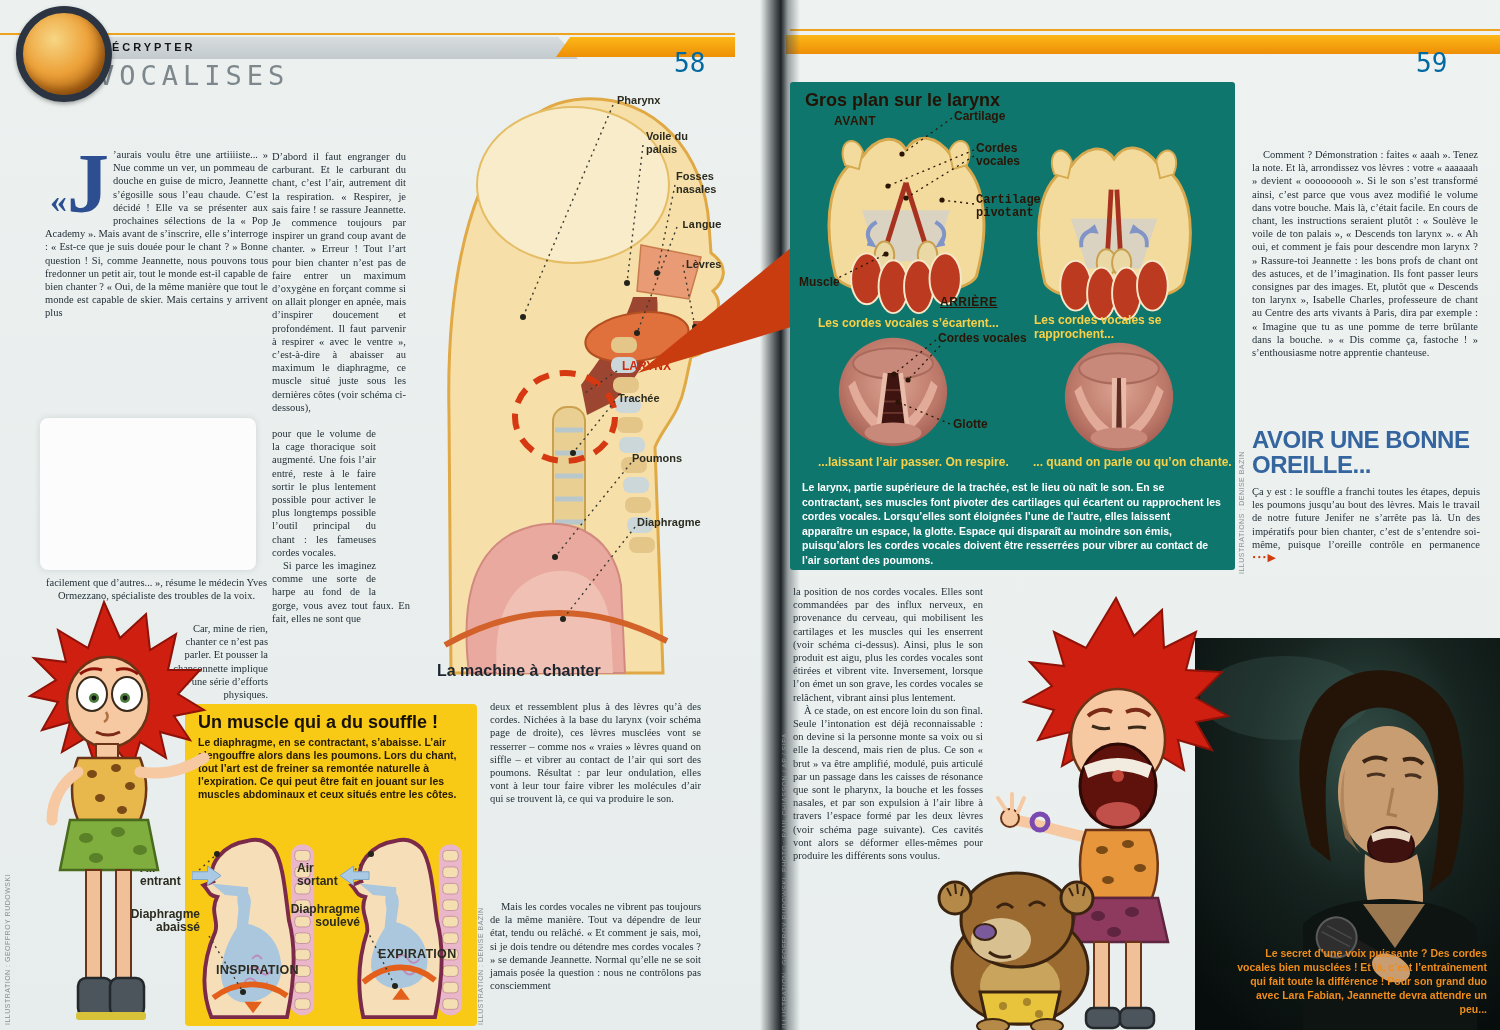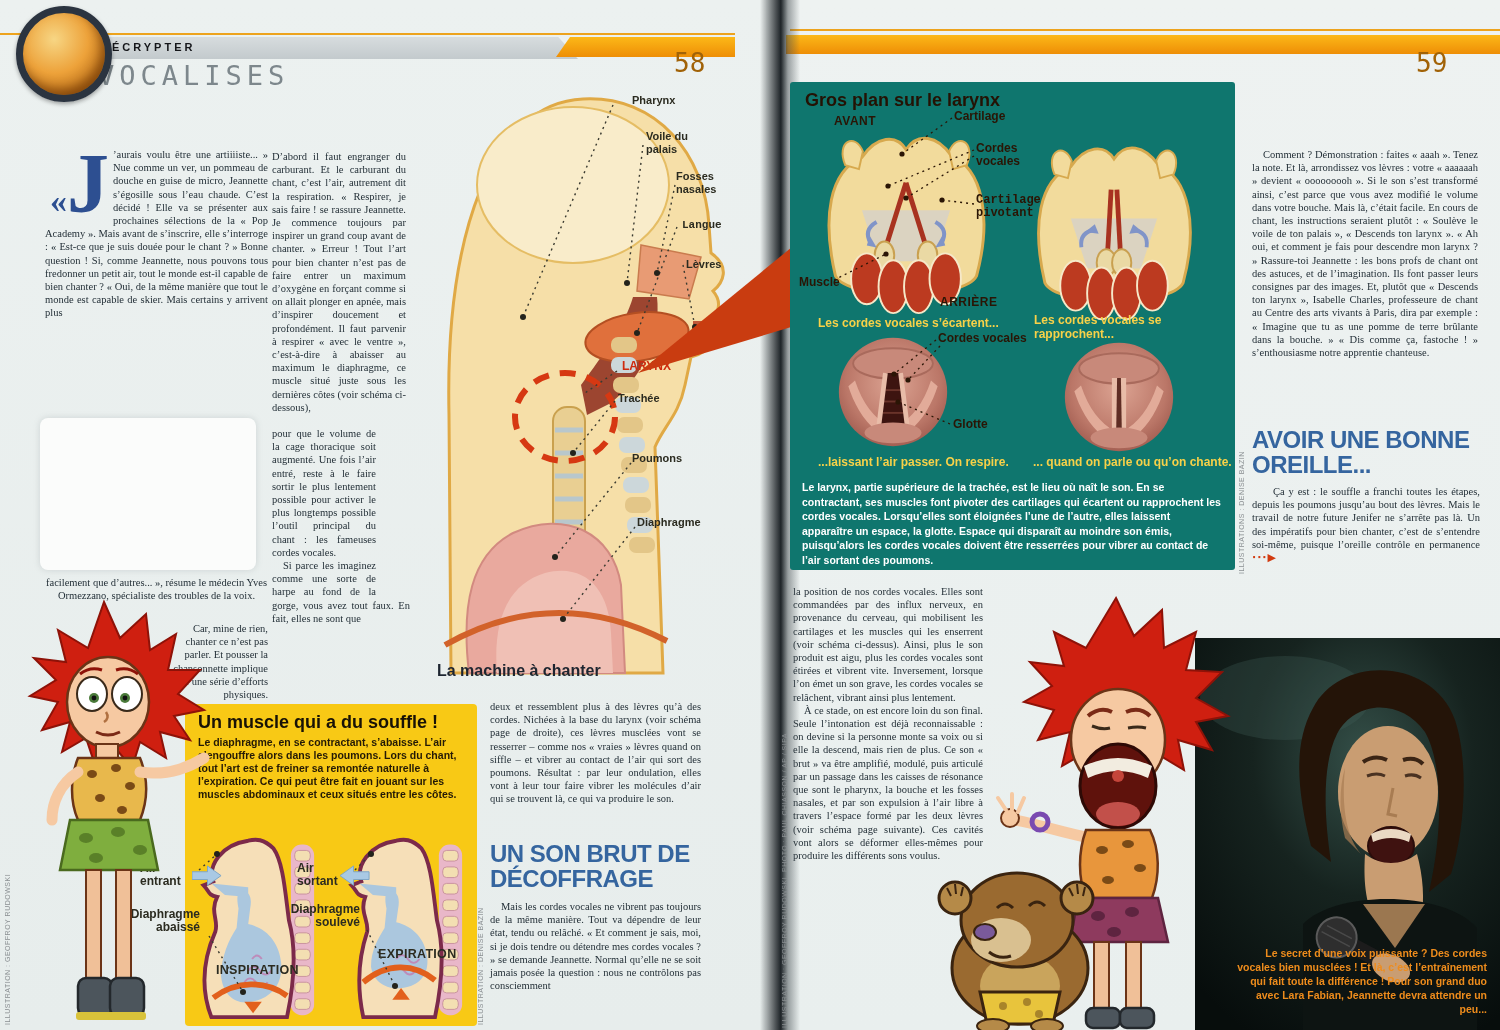--- a/index.html
+++ b/index.html
@@ -6,21 +6,21 @@
   #spread{position:relative;width:1500px;height:1030px;overflow:hidden;background:#e9efee;font-family:"Liberation Sans",sans-serif;}
   .abs{position:absolute;}
   .serif{font:10.5px/13.2px "Liberation Serif",serif;color:#243038;text-align:justify;}
   .serif p{margin:0;}
   .indent{text-indent:11px;}
   .h-blue{font-family:"Liberation Sans",sans-serif;font-weight:700;color:#35659f;font-size:24px;line-height:1.04;letter-spacing:-0.5px;}
   .lbl{font:700 11px/12.5px "Liberation Sans",sans-serif;color:#2b2b20;}
   .lbl2{font:700 11px/12.5px "Liberation Sans",sans-serif;color:#2a1505;}
   .ylbl{font:700 12px/14px "Liberation Sans",sans-serif;color:#f8d148;}
   .credit{font:7px "Liberation Sans",sans-serif;color:#8a8f92;writing-mode:vertical-rl;transform:rotate(180deg);letter-spacing:.5px;white-space:nowrap;}
-  .pagenum{font:300 26px "DejaVu Sans Mono",monospace;color:#a16207;}
+  .pagenum{font:300 26px "DejaVu Sans Mono",monospace;color:#0369a1;}
   .dropcap-q{font:700 34px "Liberation Serif",serif;color:#2d4f91;}
   .dropcap-j{font:700 84px/64px "Liberation Serif",serif;color:#2d4f91;}
   .sp-r{float:right;}
   .sp-l{float:left;}
 </style>
 </head>
 <body>
 
 <div id="spread">
 
@@ -109,21 +109,21 @@
         <circle cx="222" cy="198" r="3"></circle>
         <circle cx="252" cy="188" r="3"></circle>
         <circle cx="232" cy="248" r="3"></circle>
         <circle cx="290" cy="242" r="3"></circle>
         <circle cx="168" cy="368" r="3"></circle>
         <circle cx="150" cy="472" r="3"></circle>
         <circle cx="158" cy="534" r="3"></circle>
       </g>
   </svg>
 
-  <div class="abs lbl" style="left:617px;top:94px;margin-left:15px;">Pharynx</div>
+  <div class="abs lbl" style="left:617px;top:94px;">Pharynx</div>
   <div class="abs lbl" style="left:646px;top:130px;width:58px;">Voile du palais</div>
   <div class="abs lbl" style="left:676px;top:170px;width:52px;">Fosses nasales</div>
   <div class="abs lbl" style="left:682px;top:219px;font-family:Liberation Mono, monospace;">Langue</div>
   <div class="abs lbl" style="left:686px;top:258px;">Lèvres</div>
   <div class="abs lbl" style="left:622px;top:360px;color:#cf2a0e;font-size:12px;">LARYNX</div>
   <div class="abs lbl" style="left:618px;top:392px;">Trachée</div>
   <div class="abs lbl" style="left:632px;top:452px;">Poumons</div>
   <div class="abs lbl" style="left:637px;top:516px;">Diaphragme</div>
 
   <div class="abs" style="left:437px;top:662px;font:700 16px 'Liberation Sans',sans-serif;color:#1d2530;">La machine à chanter</div>
@@ -244,21 +244,20 @@
     <rect x="116" y="282" width="15" height="108" fill="#f0c098" stroke="#6b3417" stroke-width="2"></rect>
     <rect x="78" y="390" width="34" height="38" rx="8" fill="#4c555c" stroke="#23282c" stroke-width="2.5"></rect>
     <rect x="110" y="390" width="34" height="38" rx="8" fill="#4c555c" stroke="#23282c" stroke-width="2.5"></rect>
     <rect x="76" y="424" width="38" height="8" rx="3" fill="#d8c23a"></rect>
       <rect x="108" y="424" width="38" height="8" rx="3" fill="#d8c23a"></rect>
   </svg>
 
   <div class="abs serif" style="left:490px;top:700px;width:211px;">
     <p>deux et ressemblent plus à des lèvres qu’à des cordes. Nichées à la base du larynx (voir schéma page de droite), ces lèvres musclées vont se resserrer – comme nos « vraies » lèvres quand on siffle – et vibrer au contact de l’air qui sort des poumons. Résultat : par leur ondulation, elles vont à leur tour faire vibrer les molécules d’air qui se trouvent là, ce qui va produire le son.</p>
   </div>
-  <div class="abs h-blue" style="left:490px;top:842px;width:200px;">UN SON BRUT DE DÉCOFFRAGE</div>
   <div class="abs serif" style="left:490px;top:900px;width:211px;">
     <p class="indent">Mais les cordes vocales ne vibrent pas toujours de la même manière. Tout va dépendre de leur état, tendu ou relâché. « Et comment je sais, moi, si je dois tendre ou détendre mes cordes vocales ? » se demande Jeannette. Normal qu’elle ne se soit jamais posée la question : nous ne contrôlons pas consciemment</p>
   </div>
 
   <div class="abs credit" style="left:4px;top:850px;height:175px;">ILLUSTRATION : GEOFFROY RUDOWSKI</div>
   <div class="abs credit" style="left:477px;top:895px;height:130px;">ILLUSTRATION : DENISE BAZIN</div>
 
   <div class="abs" style="left:760px;top:0;width:40px;height:1030px;background:linear-gradient(90deg,rgba(40,46,50,0),rgba(35,40,44,.8) 40%,#1e2428 52%,rgba(70,78,82,.5) 70%,rgba(240,244,243,0));z-index:5;"></div>
 
   <div class="abs" style="left:786px;top:0;width:714px;height:1030px;background:linear-gradient(180deg,#eef2f1,#e9efee);"></div>
@@ -309,21 +308,21 @@
         <polygon points="80,94 84,104 70,102" fill="#8094c8"></polygon>
       <path d="M134,118 q2,-16 -14,-18" stroke="#8094c8" stroke-width="4" fill="none"></path>
         <polygon points="120,94 116,104 130,102" fill="#8094c8"></polygon>
     </svg>
 
     <div class="abs lbl2" style="left:44px;top:33px;font-size:12px;letter-spacing:.5px;">AVANT</div>
     <div class="abs lbl2" style="left:164px;top:28px;font-size:12px;">Cartilage</div>
     <div class="abs lbl2" style="left:186px;top:60px;width:52px;font-size:12px;">Cordes vocales</div>
     <div class="abs lbl2" style="left:186px;top:112px;width:62px;font-size:12px;font-family:Liberation Mono, monospace;">Cartilage pivotant</div>
     <div class="abs lbl2" style="left:9px;top:194px;font-size:12px;">Muscle</div>
-    <div class="abs lbl2" style="left:150px;top:214px;font-size:12px;letter-spacing:.5px;">ARRIÈRE</div>
+    <div class="abs lbl2" style="left:150px;top:214px;font-size:12px;letter-spacing:.5px;text-decoration:underline;">ARRIÈRE</div>
     <div class="abs ylbl" style="left:28px;top:234px;">Les cordes vocales s’écartent...</div>
     <div class="abs ylbl" style="left:244px;top:231px;">Les cordes vocales se rapprochent...</div>
 
     <svg class="abs" style="left:46px;top:253px;" width="114" height="114" viewBox="0 0 120 120">
       <defs>
           <radialGradient id="gl1" cx="50%" cy="42%" r="62%">
             <stop offset="0%" stop-color="#dca392"></stop>
             <stop offset="70%" stop-color="#bb7768"></stop>
             <stop offset="100%" stop-color="#9e5a4e"></stop>
           </radialGradient>
@@ -382,21 +381,21 @@
           <circle cx="108" cy="320" r="2.6"></circle>
         </g>
     </svg>
   </div>
 
   <div class="abs serif" style="left:1252px;top:148px;width:226px;">
     <p class="indent">Comment ? Démonstration : faites « aaah ». Tenez la note. Et là, arrondissez vos lèvres : votre « aaaaaah » devient « ooooooooh ». Si le son s’est transformé ainsi, c’est parce que vous avez modifié le volume dans votre bouche. Mais là, c’était facile. En cours de chant, les instructions seraient plutôt : « Soulève le voile de ton palais », « Descends ton larynx ». « Ah oui, et comment je fais pour descendre mon larynx ? » Rassure-toi Jeannette : les bons profs de chant ont des astuces, et de l’imagination. Ils font passer leurs consignes par des images. Et, plutôt que « Descends ton larynx », Isabelle Charles, professeure de chant au Centre des arts vivants à Paris, dira par exemple : « Imagine que tu as une pomme de terre brûlante dans la bouche. » « Dis comme ça, fastoche ! » s’enthousiasme notre apprentie chanteuse.</p>
   </div>
   <div class="abs h-blue" style="left:1252px;top:428px;width:220px;">AVOIR UNE BONNE OREILLE...</div>
   <div class="abs serif" style="left:1252px;top:485px;width:228px;">
-    <p class="indent" style="display:inline;margin-left:21px;">Ça y est : le souffle a franchi toutes les étapes, depuis les poumons jusqu’au bout des lèvres. Mais le travail de notre future Jenifer ne s’arrête pas là. Un des impératifs pour bien chanter, c’est de s’entendre soi-même, puisque l’oreille contrôle en permanence</p>
+    <p class="indent" style="display:inline;">Ça y est : le souffle a franchi toutes les étapes, depuis les poumons jusqu’au bout des lèvres. Mais le travail de notre future Jenifer ne s’arrête pas là. Un des impératifs pour bien chanter, c’est de s’entendre soi-même, puisque l’oreille contrôle en permanence</p>
     <span style="color:#d23b10;font:700 11px 'DejaVu Sans',sans-serif;letter-spacing:1px;">∙∙∙▶</span>
   </div>
 
   <div class="abs serif" style="left:793px;top:585px;width:224px;">
     <div class="sp-r" style="width:34px;height:200px;margin-top:108px;"></div>
     <div class="sp-r" style="width:22px;height:150px;margin-top:2px;clear:right;"></div>
     <p>la position de nos cordes vocales. Elles sont commandées par des influx nerveux, en provenance du cerveau, qui mobilisent les cartilages et les muscles qui les enserrent (voir schéma ci-dessus). Ainsi, plus le son produit est aigu, plus les cordes vocales sont étirées et vibrent vite. Inversement, lorsque l’on émet un son grave, les cordes vocales se relâchent, vibrant ainsi plus lentement.</p>
     <p class="indent">À ce stade, on est encore loin du son final. Seule l’intonation est déjà reconnaissable : on devine si la personne monte sa voix ou si elle la descend, mais rien de plus. Ce son « brut » va être amplifié, modulé, puis articulé par un passage dans les caisses de résonance que sont le pharynx, la bouche et les fosses nasales, et par son expulsion à l’air libre à travers l’espace formé par les deux lèvres (voir schéma page suivante). Ces cavités vont alors se déformer elles-mêmes pour produire les différents sons voulus.</p>
   </div>
 

